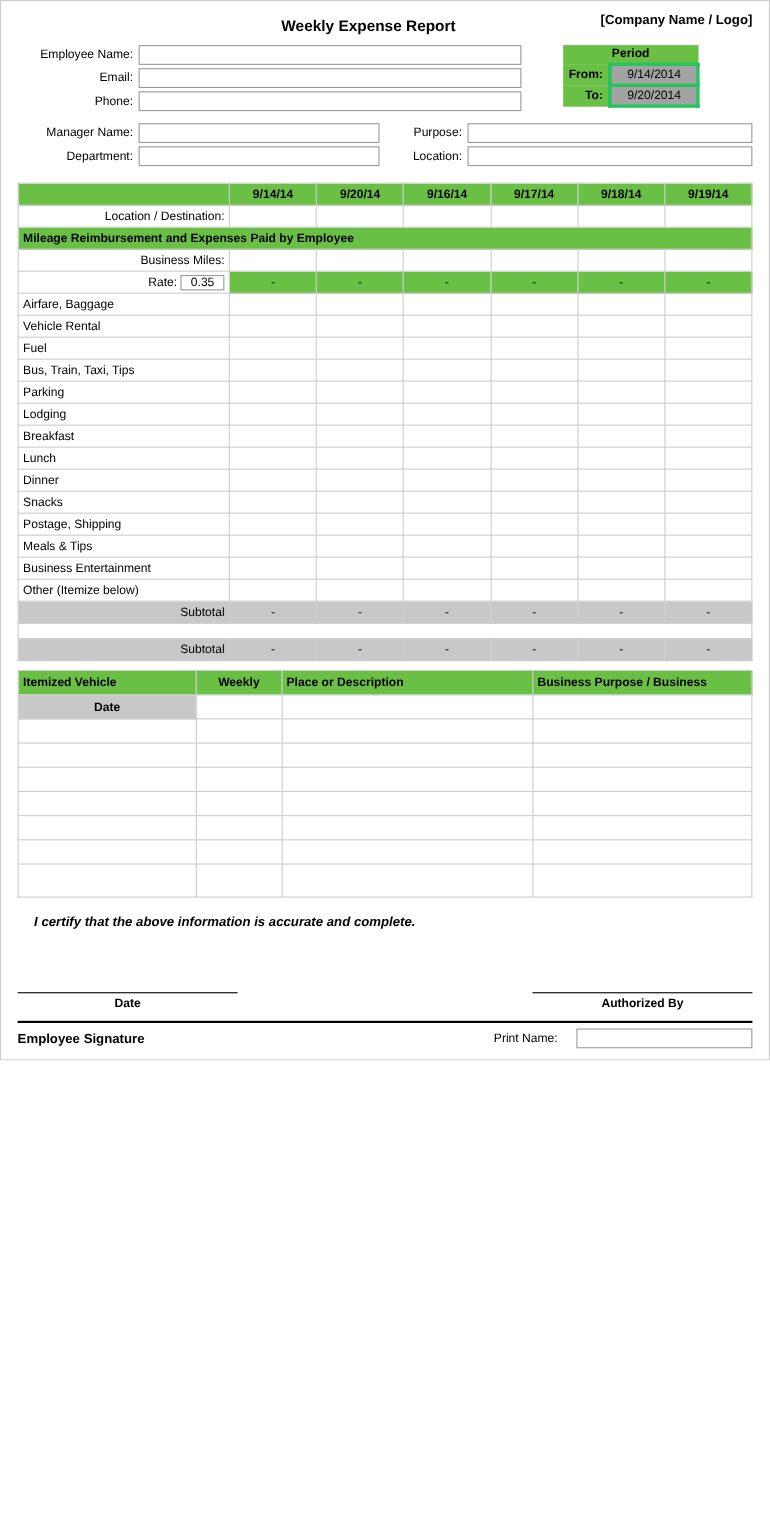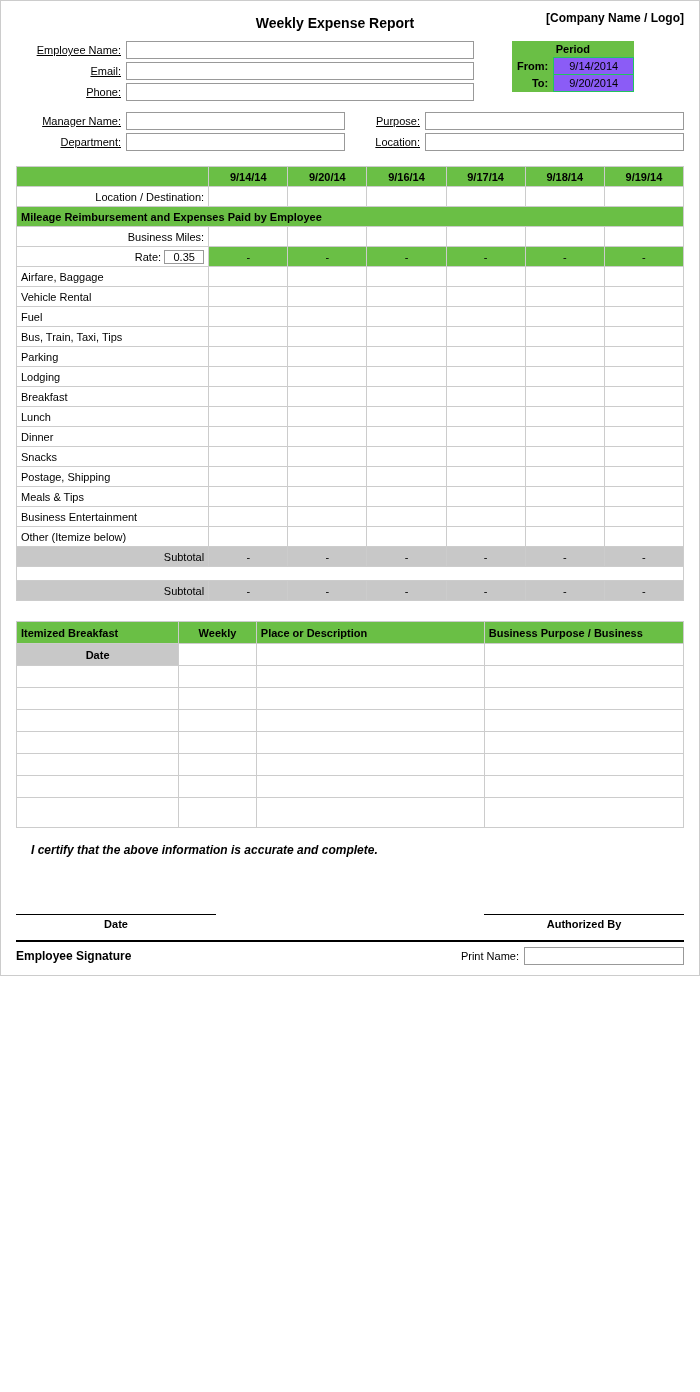--- a/index.html
+++ b/index.html
@@ -47,48 +47,47 @@
       color: #000;
       text-align: center;
       font-weight: bold;
     }
     .period-label {
       background-color: #6abf45;
       font-weight: bold;
       text-align: right;
     }
     .period-value {
-      background-color: #8b5cf6;
-      border: 1px solid #22c55e;
+      background-color: #a3a3a3;
+      border: 3px solid #22c55e;
       min-width: 80px;
     }
     .info-row {
       display: flex;
       align-items: center;
       margin-bottom: 3px;
-      text-decoration: underline;
     }
     .info-label {
       text-align: right;
       min-width: 110px;
       padding-right: 5px;
       font-size: 11px;
     }
     .info-input {
       flex: 1;
       height: 18px;
       border: 1px solid #999;
       font-size: 11px;
     }
     
     .expense-table {
       width: 100%;
       border-collapse: collapse;
       font-size: 11px;
-      margin-bottom: 20px;
+      margin-bottom: 8px;
     }
     .expense-table td, .expense-table th {
       border: 1px solid #ccc;
       padding: 2px 4px;
       height: 20px;
     }
     .cat-header {
       background-color: #6abf45;
       color: #000;
       font-weight: bold;
@@ -189,21 +188,21 @@
       border-top: 2px solid #000;
       padding-top: 5px;
     }
     .emp-sig-label {
       font-weight: bold;
       font-size: 12px;
     }
     .print-name-area {
       display: flex;
       align-items: center;
-      gap: 5px;
+      gap: 17px;
     }
     .print-input {
       width: 160px;
       height: 18px;
       border: 1px solid #999;
     }
   </style>
 </head>
 <body>
 
@@ -488,21 +487,21 @@
 
   <table class="itemized-table">
     <colgroup>
       <col style="width:170px">
       <col style="width:80px">
       <col style="width:240px">
       <col style="width:210px">
     </colgroup>
     <tbody>
         <tr>
-      <td class="itemized-header">Itemized Breakfast</td>
+      <td class="itemized-header">Itemized Vehicle</td>
       <td class="itemized-header" style="text-align:center;">Weekly</td>
       <td class="itemized-header">Place or Description</td>
       <td class="itemized-header">Business Purpose / Business</td>
     </tr>
     <tr>
       <td class="date-col-header">Date</td>
       <td style="border:1px solid #ccc;"></td>
       <td style="border:1px solid #ccc;"></td>
       <td style="border:1px solid #ccc;"></td>
     </tr>

